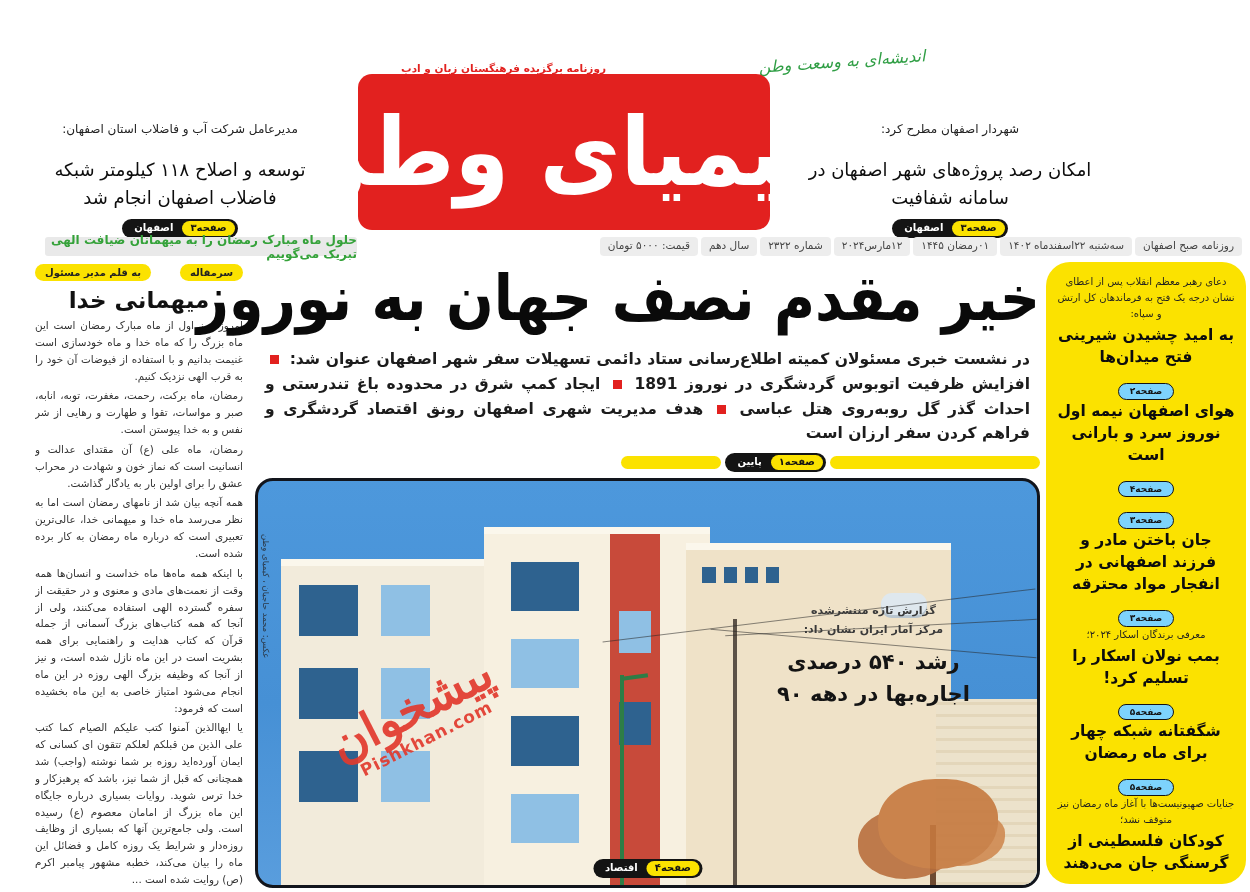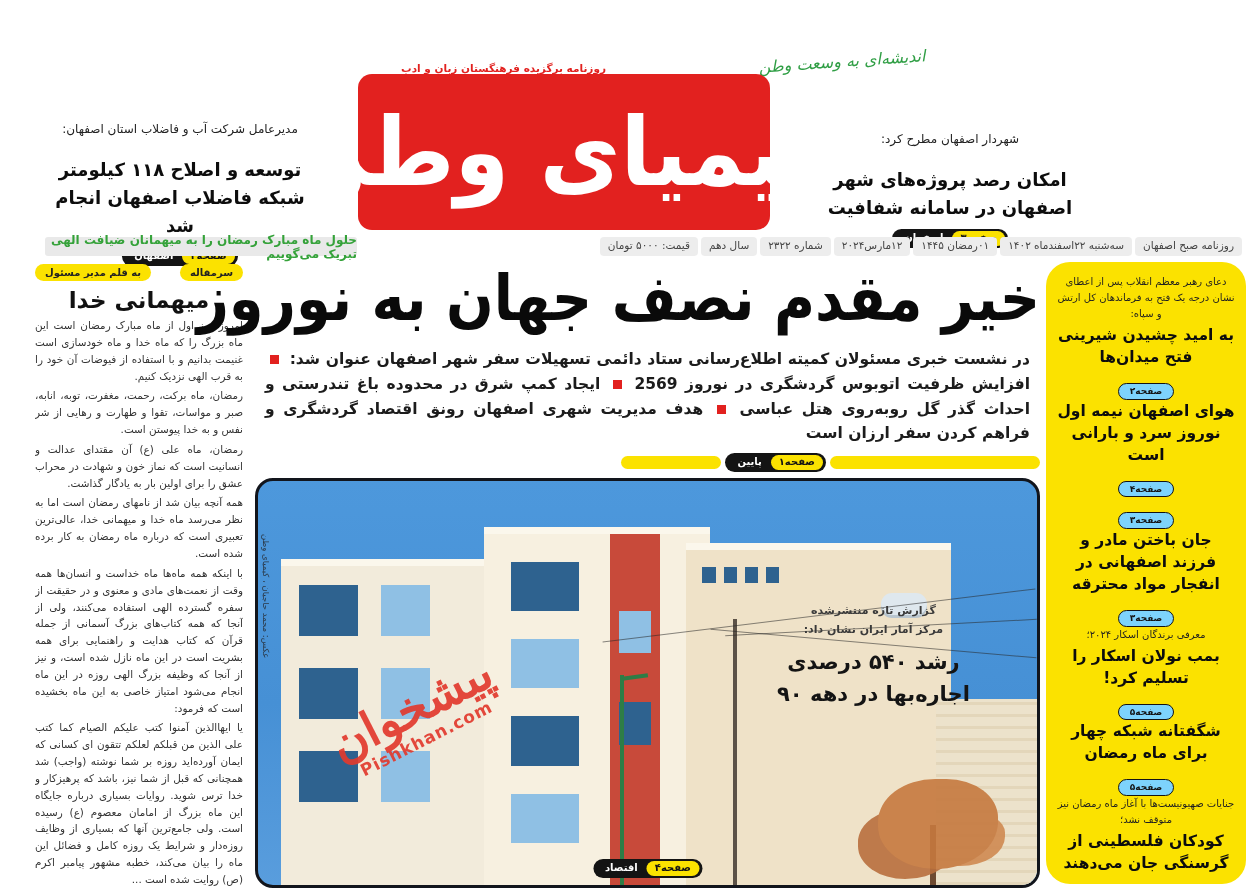--- a/index.html
+++ b/index.html
@@ -9,23 +9,23 @@
   
   .logo-box{position:absolute;left:358px;top:74px;width:412px;height:156px;background:#e2211f;
             border-radius:14px;display:flex;align-items:center;justify-content:center;overflow:hidden;}
   .logo-text{color:#fff;font-size:88px;font-weight:bold;line-height:1;transform:scaleY(1.08);
              font-family:"DejaVu Serif","DejaVu Sans",serif;white-space:nowrap;}
   .tagline-red{position:absolute;left:366px;top:62px;width:240px;color:#e2211f;font-size:10.5px;font-weight:bold;text-align:right;}
   .tagline-green{position:absolute;left:742px;top:52px;width:200px;color:#2f9e44;font-size:16px;
                  font-family:"DejaVu Serif",serif;font-style:italic;text-align:center;transform:rotate(-4deg);}
   .teaser{position:absolute;text-align:center;}
   .teaser .kicker{font-size:12px;color:#222;margin-bottom:20px;}
-  .teaser .title{font-size:18px;font-weight:bold;line-height:1.55;color:#0d0d0d;}
+  .teaser .title{font-size:18px;font-weight:normal;line-height:1.55;color:#0d0d0d;}
   .teaser-left{left:40px;top:122px;width:280px;}
-  .teaser-right{left:805px;top:132px;width:290px;}
+  .teaser-right{left:805px;top:122px;width:290px;}
 
   
   .badge{display:inline-flex;direction:ltr;align-items:stretch;background:#141414;border-radius:10px;
          padding:2px 3px;line-height:1;margin-top:7px;}
   .badge .sec{color:#fff;font-size:10px;font-weight:bold;padding:2px 9px 3px;}
   .badge .pg{background:#fbe200;color:#141414;font-size:10px;font-weight:bold;border-radius:8px;padding:2px 8px 3px;}
 
   
   .greeting{position:absolute;left:45px;top:237px;width:312px;height:19px;background:#e9e9e9;border-radius:3px;
             display:flex;align-items:center;justify-content:center;color:#35a23a;font-size:12px;font-weight:bold;}
@@ -154,21 +154,21 @@
     </div>
 
   </div>
 
   <div class="center-col">
     <h1 class="headline">خیر مقدم نصف جهان به نوروز</h1>
 
     <div class="deck">
       <span>در نشست خبری مسئولان کمیته اطلاع‌رسانی ستاد دائمی تسهیلات سفر شهر اصفهان عنوان شد:</span>
       <span class="sq"></span>
-      <span>افزایش ظرفیت اتوبوس گردشگری در نوروز 2569</span>
+      <span>افزایش ظرفیت اتوبوس گردشگری در نوروز 1891</span>
       <span class="sq"></span>
       <span>ایجاد کمپ شرق در محدوده باغ تندرستی و احداث گذر گل روبه‌روی هتل عباسی</span>
       <span class="sq"></span>
       <span>هدف مدیریت شهری اصفهان رونق اقتصاد گردشگری و فراهم کردن سفر ارزان است</span>
     </div>
 
     <div class="lead-badge-row">
       <span class="ybar l"></span>
       <span class="badge lead-badge">
         <span class="sec">پایین</span>

